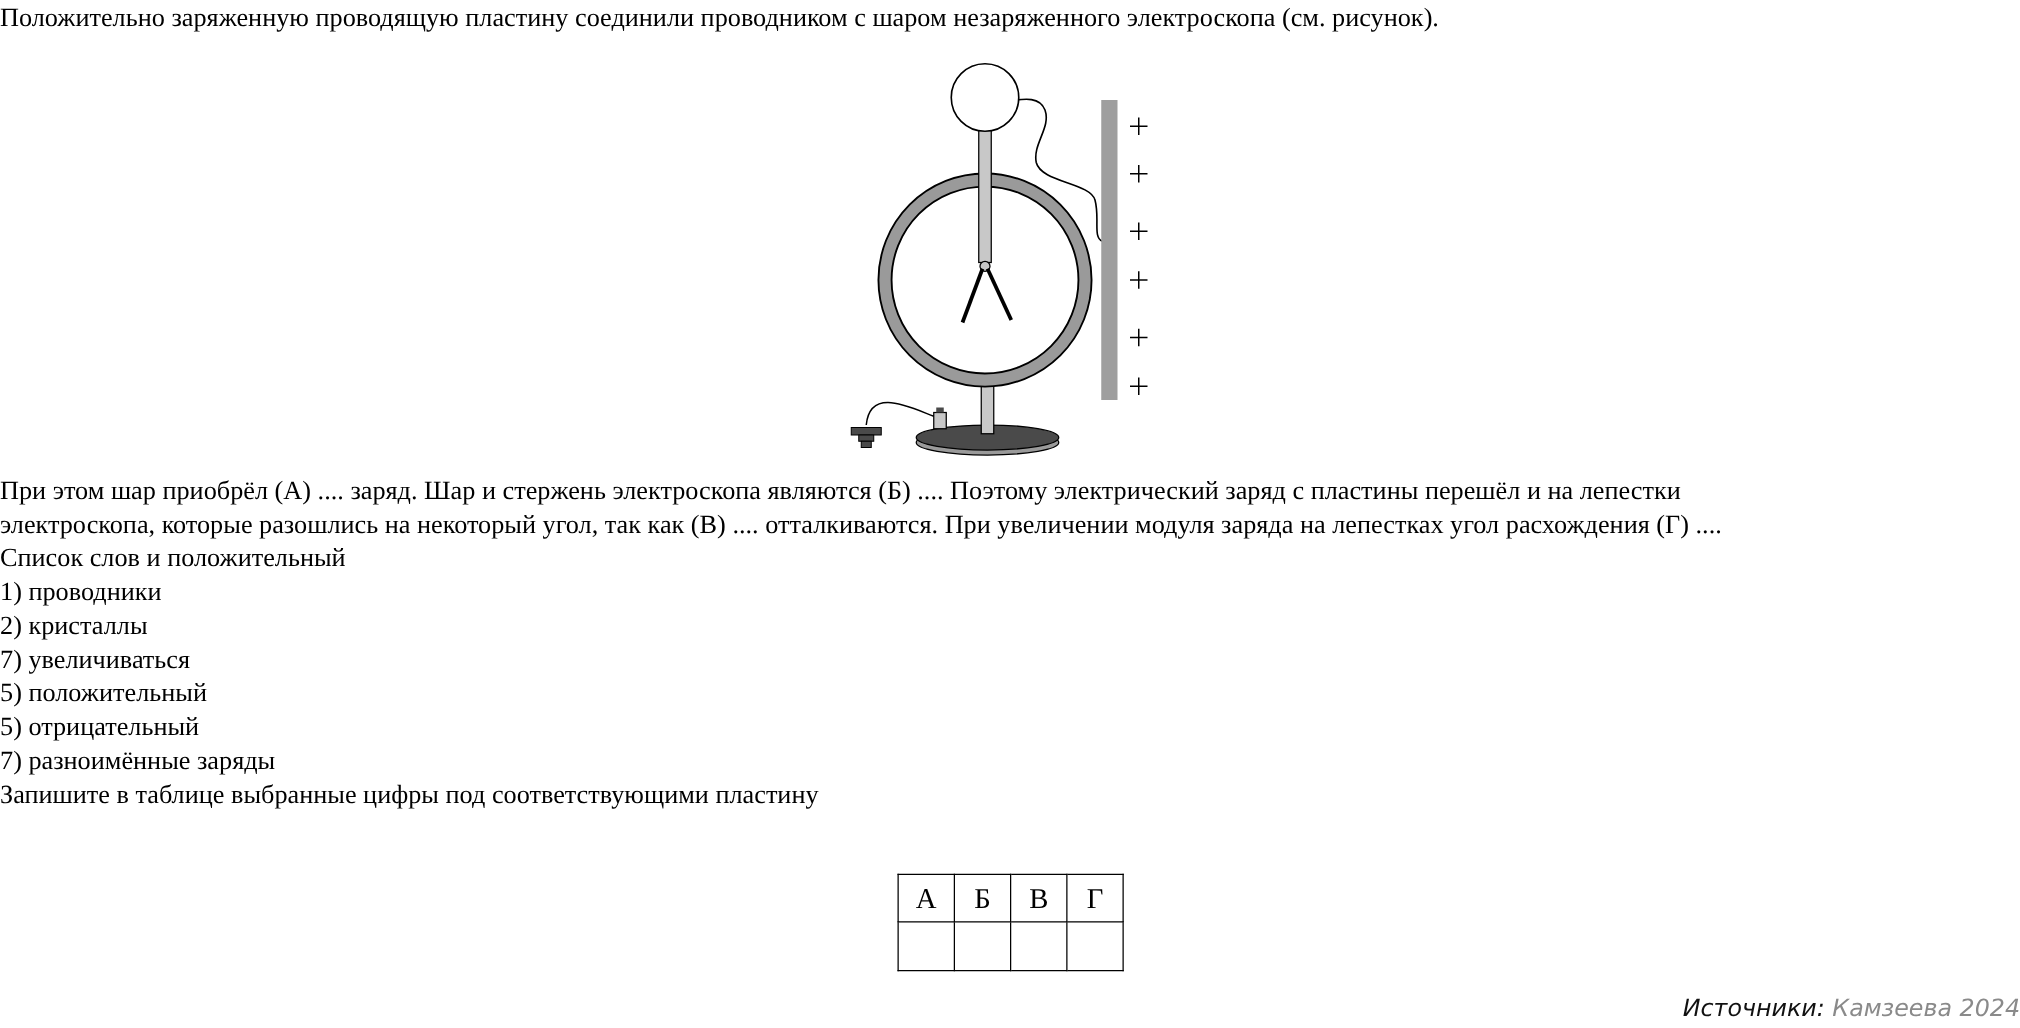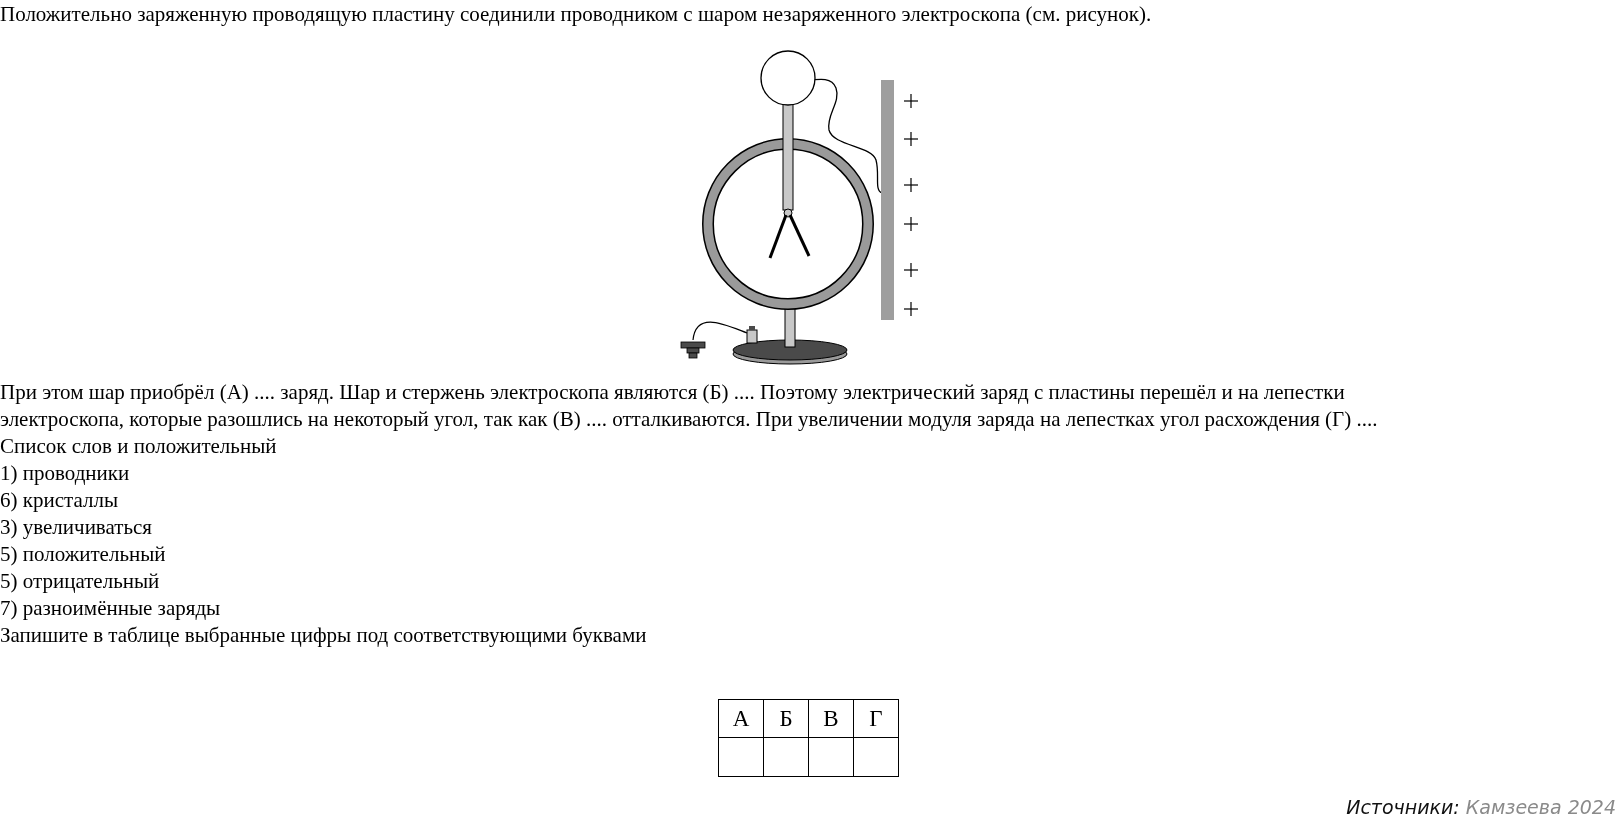--- a/index.html
+++ b/index.html
@@ -125,27 +125,27 @@
     <line x1="114" y1="165" x2="133" y2="206" stroke="#000" stroke-width="3"></line>
   </svg>
 </div>
 
 <div class="body-text">
   <p>При этом шар приобрёл (А) .... заряд. Шар и стержень электроскопа являются (Б) .... Поэтому электрический заряд с пластины перешёл и на лепестки</p>
   <p>электроскопа, которые разошлись на некоторый угол, так как (В) .... отталкиваются. При увеличении модуля заряда на лепестках угол расхождения (Г) ....</p>
   <p>Список слов и положительный</p>
   <ul class="word-list">
     <li>1) проводники</li>
-    <li>6) кристаллы</li>
-    <li>3) увеличиваться</li>
+    <li>2) кристаллы</li>
+    <li>7) увеличиваться</li>
     <li>5) положительный</li>
     <li>5) отрицательный</li>
     <li>7) разноимённые заряды</li>
   </ul>
-  <p>Запишите в таблице выбранные цифры под соответствующими буквами</p>
+  <p>Запишите в таблице выбранные цифры под соответствующими пластину</p>
 </div>
 
 <table class="answer-table">
   <tbody>
       <tr>
     <th>А</th>
     <th>Б</th>
     <th>В</th>
     <th>Г</th>
   </tr>

